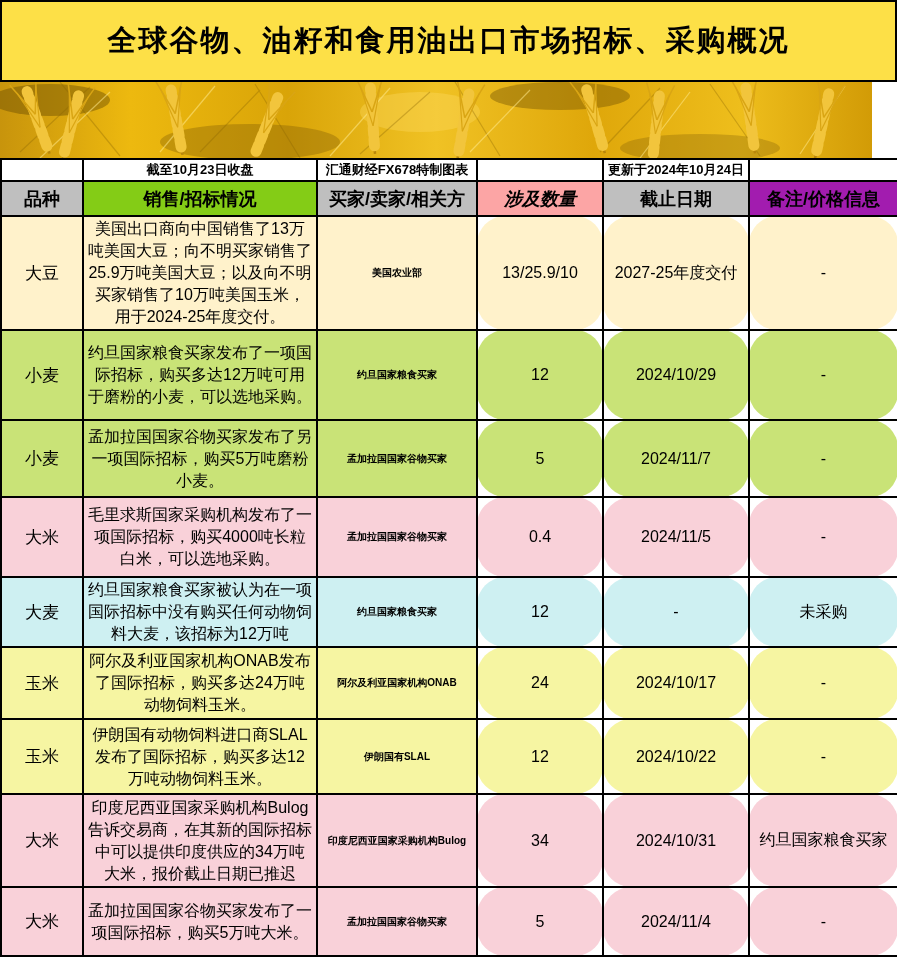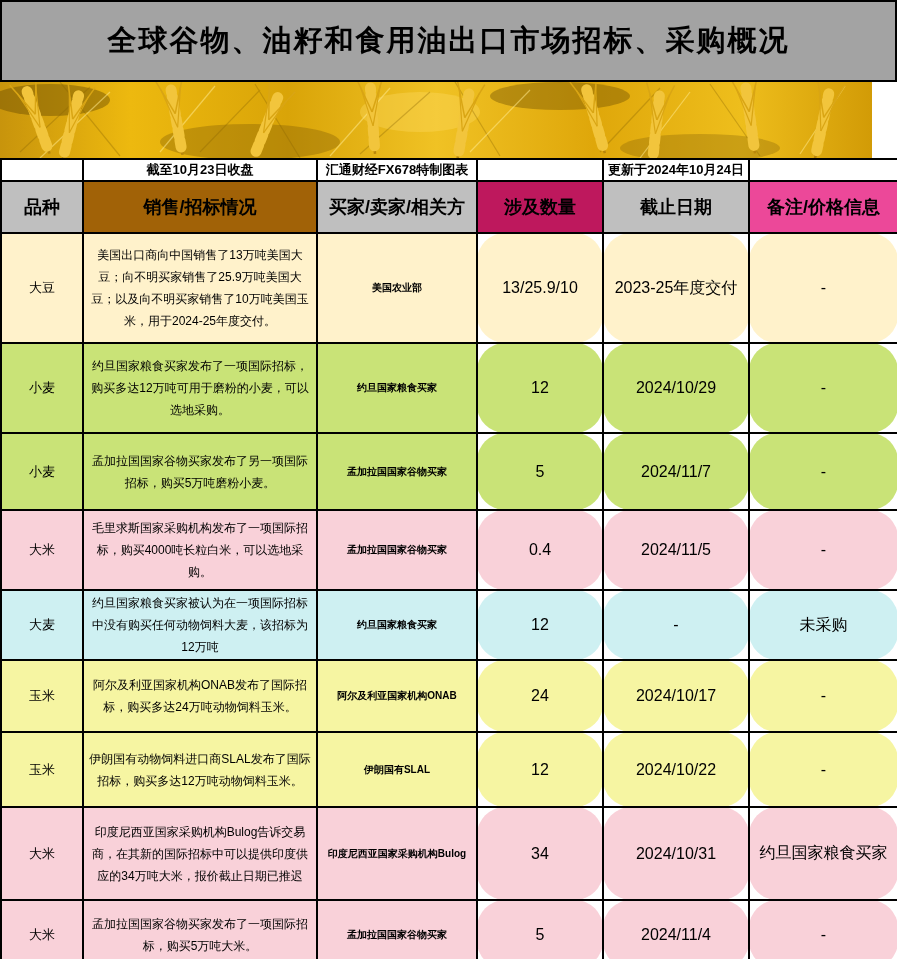--- a/index.html
+++ b/index.html
@@ -20,44 +20,44 @@
   .wheat-band svg{display:block;}
 
   
   table.grid{border-collapse:collapse;table-layout:fixed;width:897px;}
   table.grid td,table.grid th{
     border:2px solid #000;text-align:center;vertical-align:middle;
     padding:1px 4px;box-sizing:border-box;overflow:hidden;
   }
   tr.meta-row{height:20px;}
   tr.meta-row td{font-size:13px;font-weight:700;background:#fff;}
-  tr.header-row{height:52px;}
+  tr.header-row{height:35px;}
   tr.header-row th{font-size:18px;font-weight:700;}
 
-  td.c-variety{font-size:13px;}
-  td.c-details{font-size:12px;line-height:22px;padding:2px 6px;}
+  td.c-variety{font-size:17px;}
+  td.c-details{font-size:16px;line-height:22px;padding:2px 6px;}
   td.c-party{font-size:10px;line-height:20px;font-weight:bold;}
   td.c-qty,td.c-deadline,td.c-notes{font-size:16px;border-radius:28px;}
 
   tbody tr:nth-child(1){height:110px;}
   tbody tr:nth-child(2){height:90px;}
   tbody tr:nth-child(3){height:77px;}
   tbody tr:nth-child(4){height:80px;}
   tbody tr:nth-child(5){height:65px;}
   tbody tr:nth-child(6){height:72px;}
   tbody tr:nth-child(7){height:75px;}
   tbody tr:nth-child(8){height:93px;}
   tbody tr:nth-child(9){height:69px;}
 </style>
 </head>
 <body>
 
 <div class="page">
 
-  <div class="title-bar" style="background-color: #a3a3a3;">
+  <div class="title-bar" style="background-color: #fde047;">
     <span>全球谷物、油籽和食用油出口市场招标、采购概况</span>
   </div>
 
   <div class="wheat-band">
     <svg width="872" height="76" viewBox="0 0 872 76" preserveAspectRatio="none">
       <defs>
         <linearGradient id="gbg" x1="0" y1="0" x2="1" y2="0">
           <stop offset="0" stop-color="#C8940C"></stop>
           <stop offset="0.15" stop-color="#EDB90F"></stop>
           <stop offset="0.33" stop-color="#D9A408"></stop>
@@ -125,34 +125,34 @@
       <tr class="meta-row">
         <td></td>
         <td>截至10月23日收盘</td>
         <td>汇通财经FX678特制图表</td>
         <td></td>
         <td>更新于2024年10月24日</td>
         <td></td>
       </tr>
       <tr class="header-row">
         <th style="background-color: rgb(191, 191, 191);">品种</th>
-        <th style="background-color: #a16207;">销售/招标情况</th>
+        <th style="background-color: #84cc16;">销售/招标情况</th>
         <th style="background-color: rgb(191, 191, 191);">买家/卖家/相关方</th>
-        <th style="background-color: #be185d;">涉及数量</th>
+        <th style="background-color: #fca5a5; font-style: italic;">涉及数量</th>
         <th style="background-color: rgb(191, 191, 191);">截止日期</th>
-        <th style="background-color: #ec4899;">备注/价格信息</th>
+        <th style="background-color: #a21caf;">备注/价格信息</th>
       </tr>
     </thead>
     <tbody>
         <tr style="background-color: rgb(255, 242, 203);">
     <td class="c-variety">大豆</td>
     <td class="c-details">美国出口商向中国销售了13万吨美国大豆；向不明买家销售了25.9万吨美国大豆；以及向不明买家销售了10万吨美国玉米，用于2024-25年度交付。</td>
     <td class="c-party">美国农业部</td>
     <td class="c-qty">13/25.9/10</td>
-    <td class="c-deadline">2023-25年度交付</td>
+    <td class="c-deadline">2027-25年度交付</td>
     <td class="c-notes">-</td>
   </tr>
         <tr style="background-color: rgb(201, 227, 119);">
     <td class="c-variety">小麦</td>
     <td class="c-details">约旦国家粮食买家发布了一项国际招标，购买多达12万吨可用于磨粉的小麦，可以选地采购。</td>
     <td class="c-party">约旦国家粮食买家</td>
     <td class="c-qty">12</td>
     <td class="c-deadline">2024/10/29</td>
     <td class="c-notes">-</td>
   </tr>

